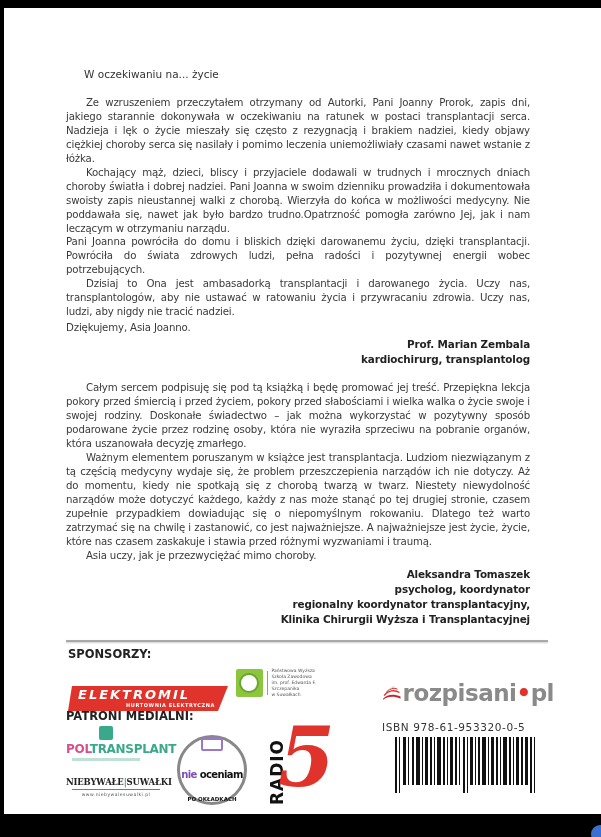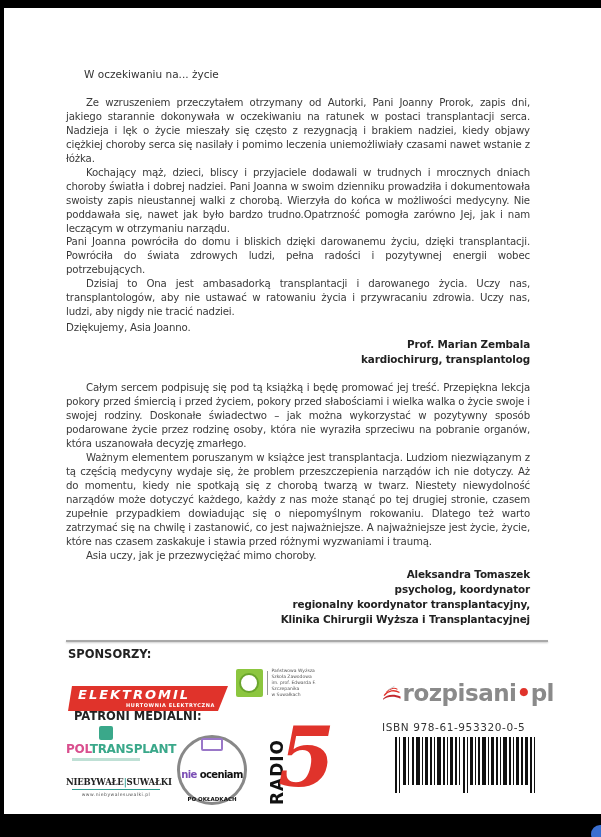--- a/index.html
+++ b/index.html
@@ -112,21 +112,21 @@
 <div class="logo rozpisani">
   <svg width="40" height="30" viewBox="0 0 40 30">
     <path d="M2,26 C10,18 22,16 36,22 L36,26 C22,20 10,22 2,28 Z" fill="#c0272d"></path>
     <path d="M4,20 C12,10 24,8 34,14" stroke="#e0332b" stroke-width="2.5" fill="none"></path>
     <path d="M8,14 C14,6 24,4 30,8" stroke="#e0332b" stroke-width="2" fill="none"></path>
     <path d="M12,9 L24,2" stroke="#bbb" stroke-width="1.5" fill="none"></path>
   </svg>
   <span class="rozpisani-text"><span>rozpisani</span><span class="rozpisani-dot">•</span><span>pl</span></span>
 </div>
 
-<div class="section-label" style="left:74px; top:709px;">PATRONI MEDIALNI:</div>
+<div class="section-label" style="left:66px; top:709px;">PATRONI MEDIALNI:</div>
 
 <div class="logo poltransplant">
   <div class="pt-icon"></div>
   <div class="pt-text"><span class="pt-pol">POL</span><span class="pt-trans">TRANSPLANT</span></div>
   <div class="pt-sub"></div>
 </div>
 
 <div class="logo suwalki">
   <div class="suwalki-text"><span>NIEBYWAŁE</span><span style="color:#2a9d8f;">|</span><span>SUWAŁKI</span></div>
   <div class="suwalki-bar"></div>

